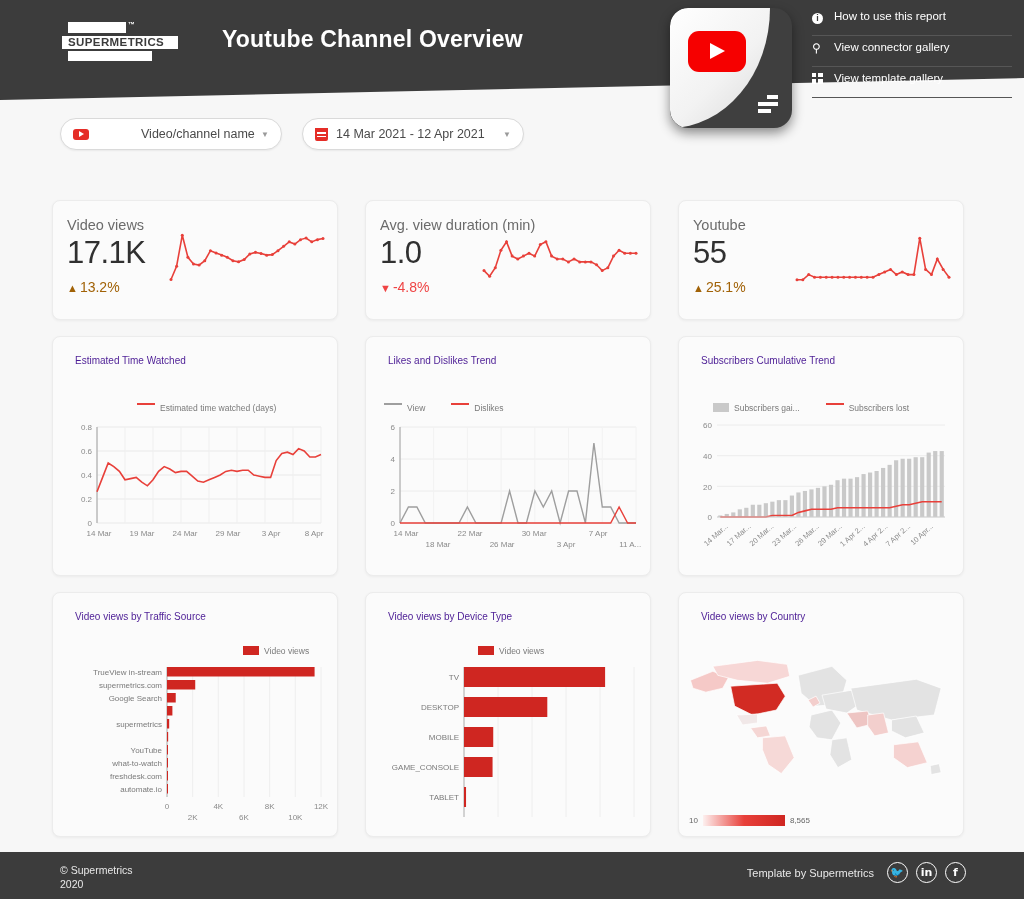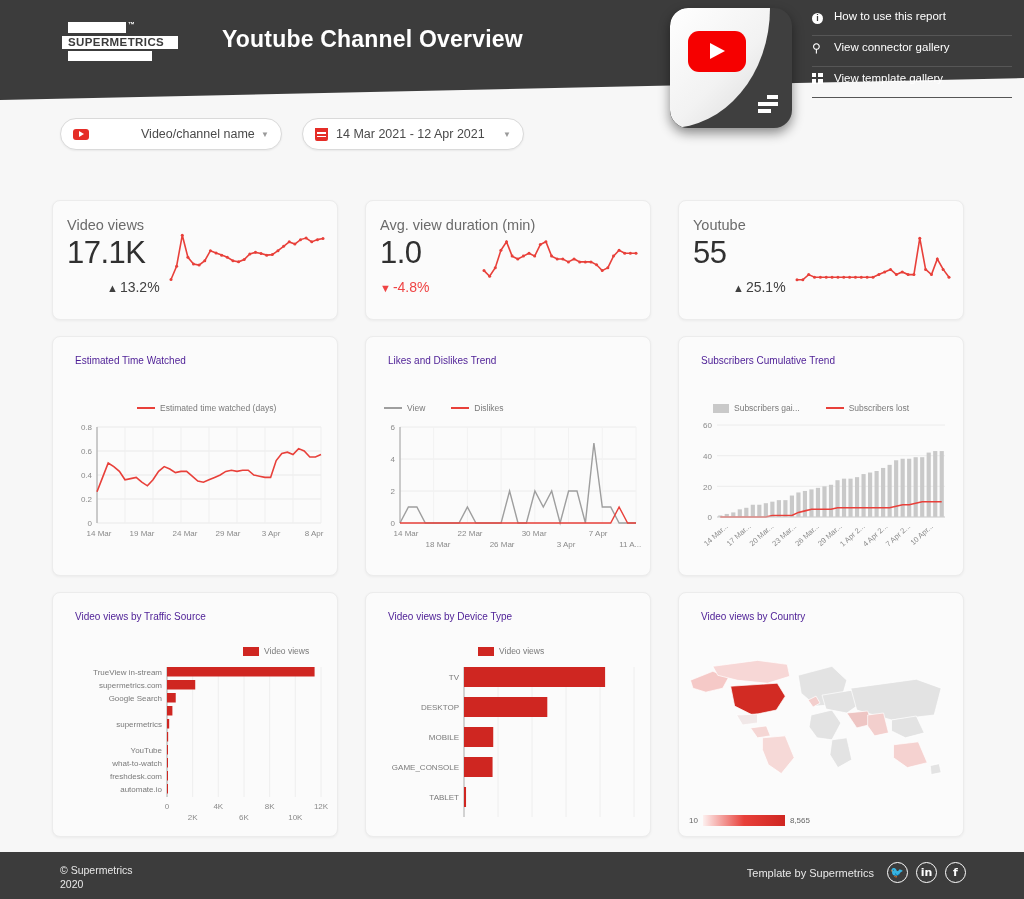--- a/index.html
+++ b/index.html
@@ -155,31 +155,31 @@
   }
   .card-title {
     position: absolute; left: 22px; top: 18px;
     font-size: 10px; color: #4c1d95; font-weight: 400;
   }
 
   
   .score-label { position: absolute; left: 14px; top: 16px; font-size: 14.5px; color: #6b6b6b; }
   .score-value { position: absolute; left: 14px; top: 34px; font-size: 31px; color: #303030; font-weight: 400; letter-spacing: -.5px; }
   .score-delta { position: absolute; left: 14px; top: 78px; font-size: 14px; }
-  .score-delta.up { color: #404040; margin-left: 40px; }
+  .score-delta.up { color: #a16207; }
   .score-delta.down { color: #ef4444; }
   .score-delta .arw { font-size: 11px; margin-right: 2px; }
   .spark { position: absolute; right: 10px; top: 28px; }
 
   
   .chart-legend {
     position: absolute; display: flex; align-items: center;
     font-size: 8.5px; color: #7a7a7a;
   }
-  .legend-item { display: flex; align-items: center; margin-right: 26px; white-space: nowrap; }
+  .legend-item { display: flex; align-items: flex-start; margin-right: 26px; white-space: nowrap; }
   .legend-line { width: 18px; height: 2px; margin-right: 5px; }
   .legend-box { width: 16px; height: 9px; margin-right: 5px; }
 
   
   .geo-legend { position: absolute; left: 10px; bottom: 10px; display: flex; align-items: center; }
   .geo-grad {
     width: 82px; height: 11px; margin: 0 5px;
     background: linear-gradient(to right, #fdf0ef, #e8403a, #cf2621);
   }
   .geo-txt { font-size: 8px; color: #666; }

